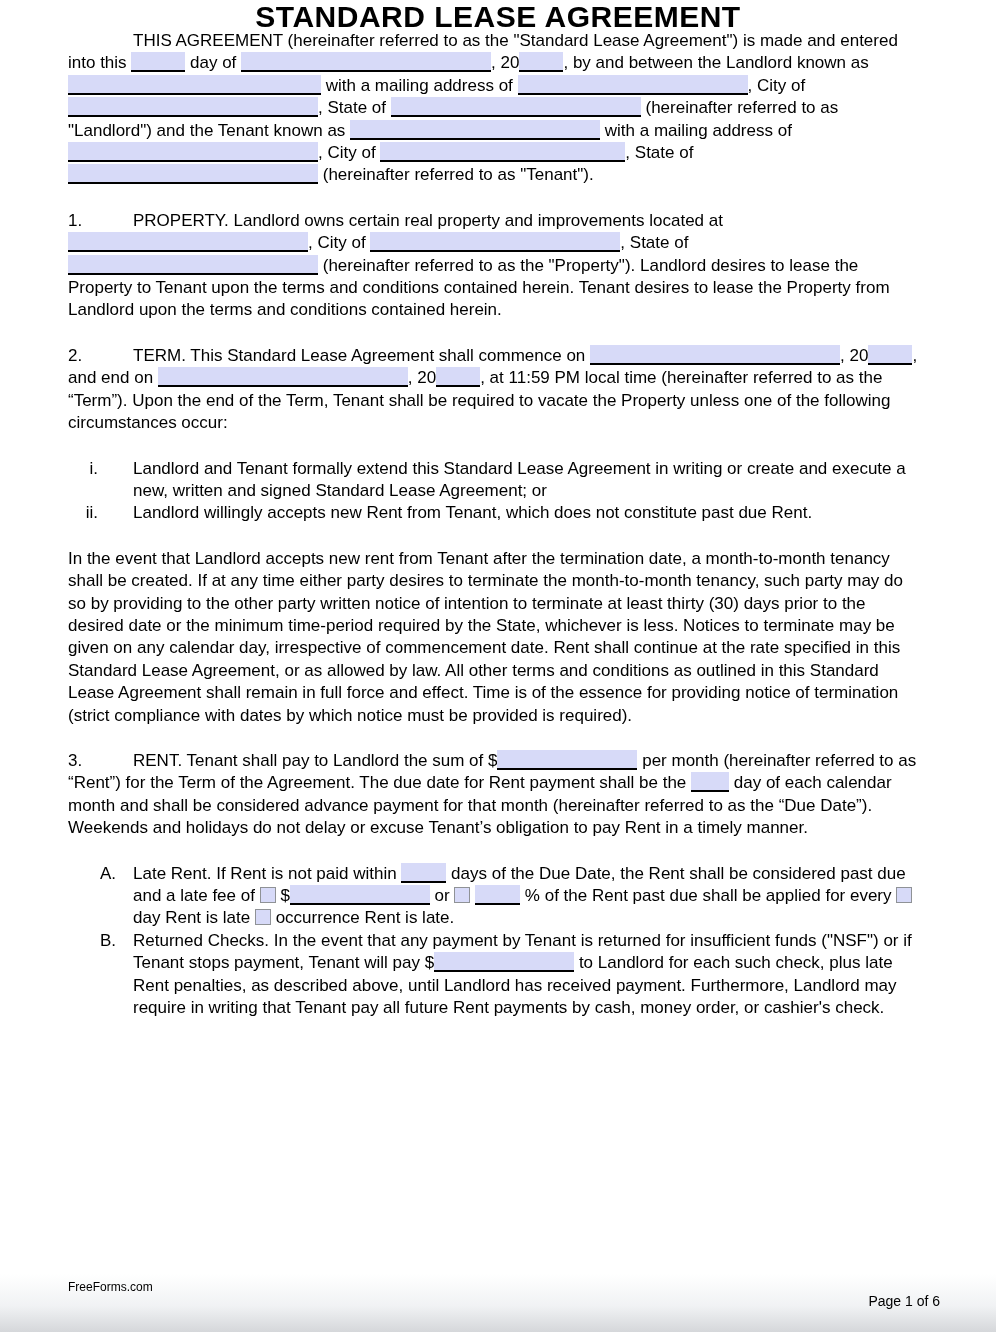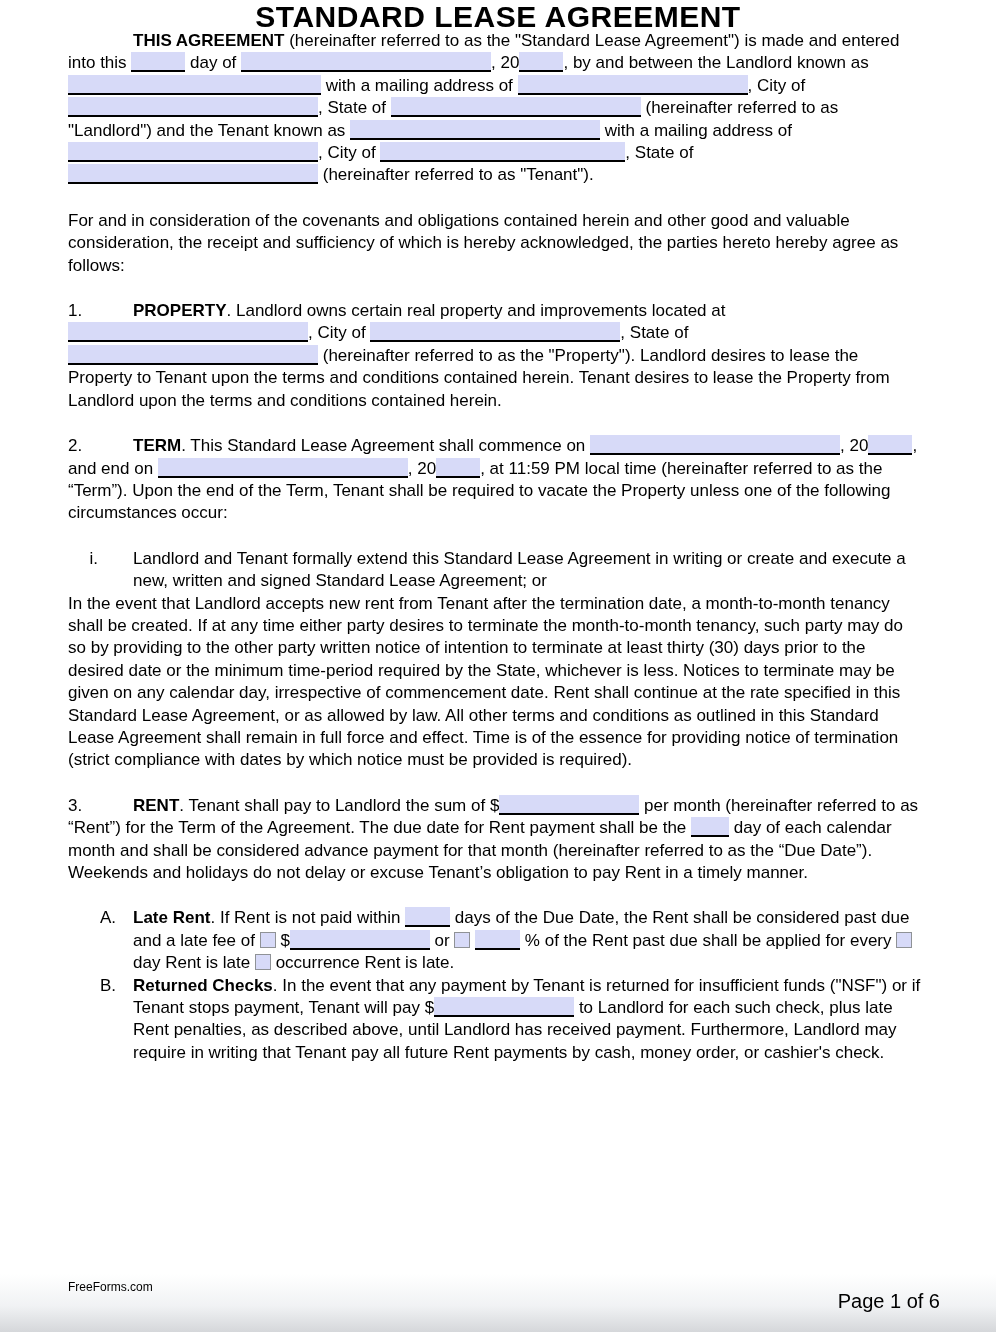--- a/index.html
+++ b/index.html
@@ -20,54 +20,54 @@
   }
   .block{margin:0 0 23px 0;}
   .tight{margin-bottom:0;}
   .sect{margin-top:5px;}
   .first-indent{text-indent:65px;}
   .secnum{display:inline-block;width:65px;text-indent:0;}
   .li{position:relative;padding-left:65px;}
   .li .marker{position:absolute;top:0;}
   .li.roman .marker{left:0;width:30px;text-align:right;}
   .li.alpha .marker{left:32px;width:30px;text-align:left;}
-  b{font-weight:bold;}
+  b{font-weight:normal;}
   .blank{
     display:inline-block;
     height:18px;
     background:var(--hl,#d7daf8);
     border-bottom:2px solid #000;
     vertical-align:-4px;
   }
   .checkbox{
     display:inline-block;
     width:14px;height:14px;
     background:var(--hl,#d7daf8);
     border:1px solid var(--cbb,#8f9296);
     vertical-align:-2px;
   }
   .uword{text-decoration-thickness:2px;text-underline-offset:3px;}
   .footer-left{position:absolute;left:68px;top:1276px;font-size:12px;z-index:2;}
-  .footer-right{position:absolute;right:56px;top:1290px;font-size:20px;z-index:2;}
+  .footer-right{position:absolute;right:56px;top:1290px;font-size:14px;z-index:2;}
   .page-edge-shadow{
     position:absolute;left:0;right:0;bottom:0;height:58px;z-index:1;
     background:linear-gradient(to bottom, rgba(238,240,242,0) 0%, rgba(238,240,242,0.85) 55%, #d5d7da 100%);
   }
 </style>
 </head>
 <body>
 
 <div class="page">
   <h1 class="doc-title" style="margin-left: 0px;">STANDARD LEASE AGREEMENT</h1>
   <div class="content" id="doc-body">
       <p class="block first-indent"><b>THIS AGREEMENT</b> (hereinafter referred to as the "Standard Lease Agreement") is made and entered into this <span class="blank" style="width: 54px;"></span> day of <span class="blank" style="width: 250px;"></span>, 20<span class="blank" style="width: 44px;"></span>, by and between the Landlord known as <span class="blank" style="width: 253px;"></span> with a mailing address of <span class="blank" style="width: 230px;"></span>, City of <span class="blank" style="width: 250px;"></span>, State of <span class="blank" style="width: 250px;"></span> (hereinafter referred to as "Landlord") and the Tenant known as <span class="blank" style="width: 250px;"></span> with a mailing address of <span class="blank" style="width: 250px;"></span>, City of <span class="blank" style="width: 245px;"></span>, State of <span class="blank" style="width: 250px;"></span> (hereinafter referred to as "Tenant").</p>
-      <p class="block">For and in consideration of the covenants and obligations contained herein and other good and valuable consideration, the receipt and sufficiency of which is hereby acknowledged, the parties hereto hereby agree as follows:</p>
       <p class="block sect"><span class="secnum">1.</span><b>PROPERTY</b>. Landlord owns certain real property and improvements located at <span class="blank" style="width: 240px;"></span>, City of <span class="blank" style="width: 250px;"></span>, State of <span class="blank" style="width: 250px;"></span> (hereinafter referred to as the "Property"). Landlord desires to lease the Property to Tenant upon the terms and conditions contained herein. Tenant desires to lease the Property from Landlord upon the terms and conditions contained herein.</p>
       <p class="block sect"><span class="secnum">2.</span><b>TERM</b>. This Standard Lease Agreement shall commence on <span class="blank" style="width: 250px;"></span>, 20<span class="blank" style="width: 44px;"></span>, and end on <span class="blank" style="width: 250px;"></span>, 20<span class="blank" style="width: 44px;"></span>, at 11:59 PM local time (hereinafter referred to as the “Term”). Upon the end of the Term, Tenant shall be required to vacate the Property unless one of the following circumstances occur:</p>
       <div class="block li roman tight"><span class="marker">i.</span>Landlord and Tenant formally extend this Standard Lease Agreement in writing or create and execute a new, written and signed Standard Lease Agreement; or</div>
+      <div class="block li roman"><span class="marker">ii.</span>Landlord willingly accepts new Rent from Tenant, which does not constitute past due Rent.</div>
       <p class="block">In the event that Landlord accepts new rent from Tenant after the termination date, a month-to-month tenancy shall be created. If at any time either party desires to terminate the month-to-month tenancy, such party may do so by providing to the other party written notice of intention to terminate at least thirty (30) days prior to the desired date or the minimum time-period required by the State, whichever is less. Notices to terminate may be given on any calendar day, irrespective of commencement date. Rent shall continue at the rate specified in this Standard Lease Agreement, or as allowed by law. All other terms and conditions as outlined in this Standard Lease Agreement shall remain in full force and effect. Time is of the essence for providing notice of termination (strict compliance with dates by which notice must be provided is required).</p>
       <p class="block sect"><span class="secnum">3.</span><b>RENT</b>. Tenant shall pay to Landlord the sum of $<span class="blank" style="width: 140px;"></span> per month (hereinafter referred to as “Rent”) for the Term of the Agreement. The due date for Rent payment shall be the <span class="blank" style="width: 38px;"></span> day of each calendar month and shall be considered advance payment for that month (hereinafter referred to as the “Due Date”). Weekends and holidays do not delay or excuse Tenant’s obligation to pay Rent in a timely manner.</p>
       <div class="block li alpha tight"><span class="marker">A.</span><b>Late Rent</b>. If Rent is not paid within <span class="blank" style="width: 45px;"></span> days of the Due Date, the Rent shall be considered past due and a late fee of <span class="checkbox"></span> $<span class="blank" style="width: 140px;"></span> or <span class="checkbox"></span> <span class="blank" style="width: 45px;"></span> % of the Rent past due shall be applied for every <span class="checkbox"></span> <span class="uword">day</span> Rent is late <span class="checkbox"></span> <span class="uword">occurrence</span> Rent is late.</div>
       <div class="block li alpha"><span class="marker">B.</span><b>Returned Checks</b>. In the event that any payment by Tenant is returned for insufficient funds ("NSF") or if Tenant stops payment, Tenant will pay $<span class="blank" style="width: 140px;"></span> to Landlord for each such check, plus late Rent penalties, as described above, until Landlord has received payment. Furthermore, Landlord may require in writing that Tenant pay all future Rent payments by cash, money order, or cashier's check.</div>
     </div>
   <div class="footer-left">FreeForms.com</div>
   <div class="footer-right">Page 1 of 6</div>
   <div class="page-edge-shadow"></div>
 </div>
 

